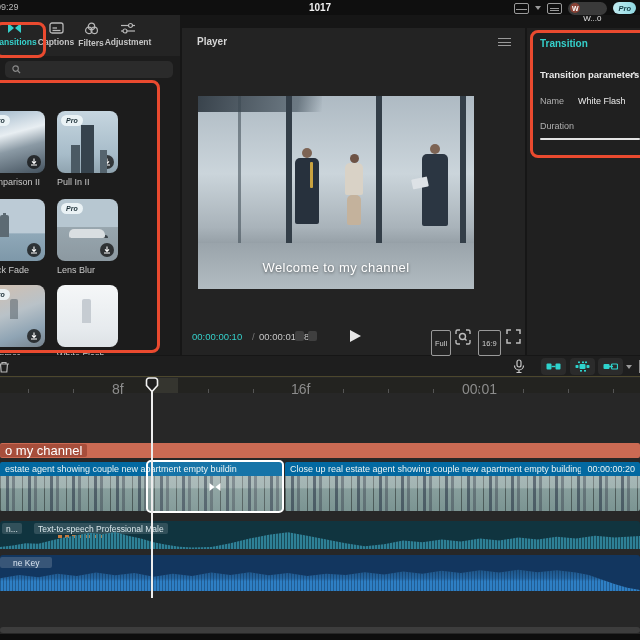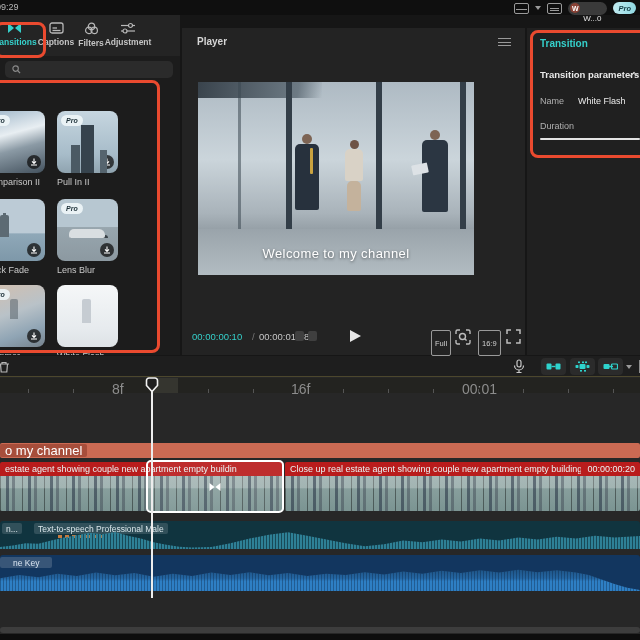--- a/index.html
+++ b/index.html
@@ -46,21 +46,21 @@
   .t-warm:after { content:""; position:absolute; left:26px; top:14px; width:8px; height:20px; background:rgba(90,100,108,.55); border-radius:2px 2px 0 0; }
   .t-white { background:linear-gradient(180deg,#f5f7f8 0%,#e7ebee 70%,#dde2e6 100%); }
   .t-white:after { content:""; position:absolute; left:25px; top:14px; width:9px; height:24px; background:#c6ccd2; border-radius:2px 2px 0 0; }
 
   
   .player-panel { position:absolute; left:182px; top:28px; width:343px; height:327px; background:#232323; }
   .player-header { position:absolute; left:0; top:0; width:100%; height:26px; }
   .player-title { position:absolute; left:15px; top:8px; font-size:10px; font-weight:bold; color:#d6d6d6; }
   .hamburger { position:absolute; right:14px; top:10px; width:13px; height:8px; border-top:1.5px solid #9a9a9a; border-bottom:1.5px solid #9a9a9a; }
   .hamburger:after { content:""; position:absolute; left:0; right:0; top:2.5px; height:1.5px; background:#9a9a9a; }
-  .video { position:absolute; left:16px; top:54px; width:276px; height:193px; background:#8e9aa2; overflow:hidden; }
+  .video { position:absolute; left:16px; top:68px; width:276px; height:193px; background:#8e9aa2; overflow:hidden; }
   .v-bg { position:absolute; inset:0; background:linear-gradient(180deg,#aebac3 0%,#cbd5db 40%,#a9b3ba 68%,#929ca3 78%,#a3adb3 100%); }
   .v-ceil { position:absolute; left:0; top:0; width:45%; height:16px; background:linear-gradient(100deg,#39434c,#6d7a84 80%,transparent); }
   .v-mull { position:absolute; top:0; width:6px; height:78%; background:#333e48; }
   .v-mull2 { position:absolute; top:0; width:3px; height:78%; background:rgba(60,72,82,.55); }
   .v-floor { position:absolute; left:0; bottom:0; width:100%; height:24%; background:linear-gradient(180deg,#9aa4ab,#b2bcc2); }
   .p-head { position:absolute; width:10px; height:10px; border-radius:50%; background:#7d6454; }
   .p-body { position:absolute; border-radius:5px 5px 2px 2px; }
   .v-caption { position:absolute; left:0; right:0; bottom:14px; text-align:center; font-size:13px; color:#fff; letter-spacing:.4px; text-shadow:0 1px 3px rgba(0,0,0,.55); }
   .controls { position:absolute; left:0; bottom:8px; width:100%; height:20px; }
   .time-cur { position:absolute; left:10px; top:4px; font-size:9.5px; color:#35d0cb; }
@@ -95,21 +95,21 @@
   .ruler-label { position:absolute; top:3px; font-size:14px; color:#8c8c8c; }
   .ruler-hl { position:absolute; left:152px; top:0; width:26px; height:15px; background:#35352f; }
   .tracks { position:absolute; left:0; top:37px; width:640px; height:247px; }
 
   .text-track { position:absolute; left:0; top:50px; width:640px; height:15px; background:#cb6a53; border-radius:2px; }
   .text-chip { position:absolute; left:0; top:1px; height:13px; background:rgba(125,45,32,.45); border-radius:2px; padding:0 5px; display:flex; align-items:center; }
   .text-chip span { font-size:13px; color:#fff; white-space:nowrap; }
 
   .video-track { position:absolute; left:0; top:69px; width:640px; height:49px; }
   .vclip { position:absolute; top:0; height:49px; overflow:hidden; border-radius:2px; }
-  .vclip-label { position:absolute; left:0; top:0; right:0; height:14px; background:#b91c1c; display:flex; align-items:center; padding:0 5px; gap:6px; }
+  .vclip-label { position:absolute; left:0; top:0; right:0; height:14px; background:#0369a1; display:flex; align-items:center; padding:0 5px; gap:6px; }
   .vclip-label span { font-size:9px; color:#e9f3f3; white-space:nowrap; overflow:hidden; }
   .vclip-dur { margin-left:auto; font-size:9px; color:#dcebeb; flex:none; }
   .filmstrip { position:absolute; left:0; right:0; top:14px; bottom:0;
     background:
       repeating-linear-gradient(90deg, transparent 0 6px, rgba(25,35,55,.5) 6px 9px, transparent 9px 12px, rgba(45,50,65,.38) 12px 15px, transparent 15px 22px),
       linear-gradient(180deg, rgba(255,255,255,.22) 0 35%, rgba(0,0,0,0) 36%),
       repeating-linear-gradient(90deg, rgba(0,0,0,.4) 0 1px, transparent 1px 22px),
       linear-gradient(180deg,#8fa5a3,#7b9492); }
   .selection { position:absolute; left:146px; top:-2px; width:138px; height:53px; border:2px solid #fff; border-radius:5px; background:rgba(255,255,255,.08); z-index:5; }
   .bowtie { position:absolute; left:50%; top:50%; transform:translate(-50%,-50%); }
@@ -137,20 +137,21 @@
   .tl-scrollbar { position:absolute; left:0; top:271px; width:640px; height:6px; background:#3d3d3d; border-radius:3px; }
   .tl-bottom { position:absolute; left:0; top:278px; width:640px; height:6px; background:#0d0d0d; }
 </style>
 </head>
 <body>
 
 <div id="app">
 
   <div class="titlebar">
     <span class="tb-time">09:29</span>
+    <span class="tb-title">1017</span>
     <div class="tb-right">
       <span class="tb-ic split"></span>
       <span class="caret-down"></span>
       <span class="tb-ic lines"></span>
       <span class="account">
         <span class="avatar">W</span>
         <span class="account-label">W...0</span>
       </span>
       <span class="pro-pill">Pro</span>
     </div>

